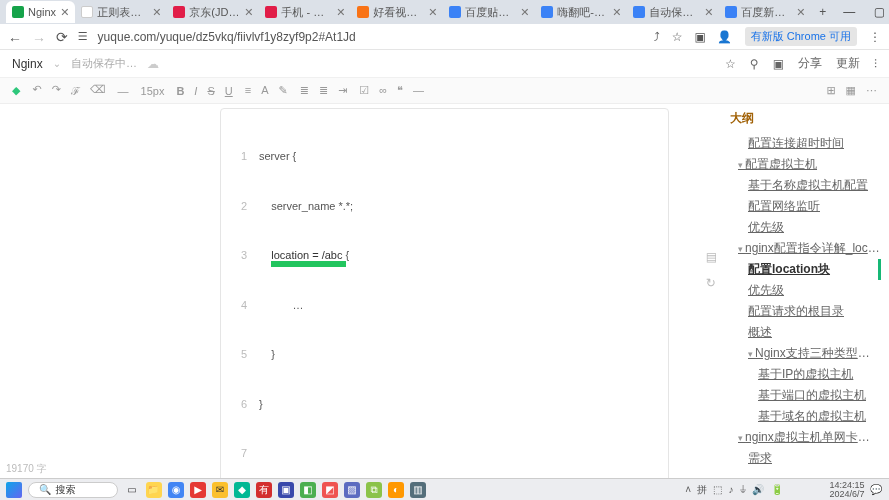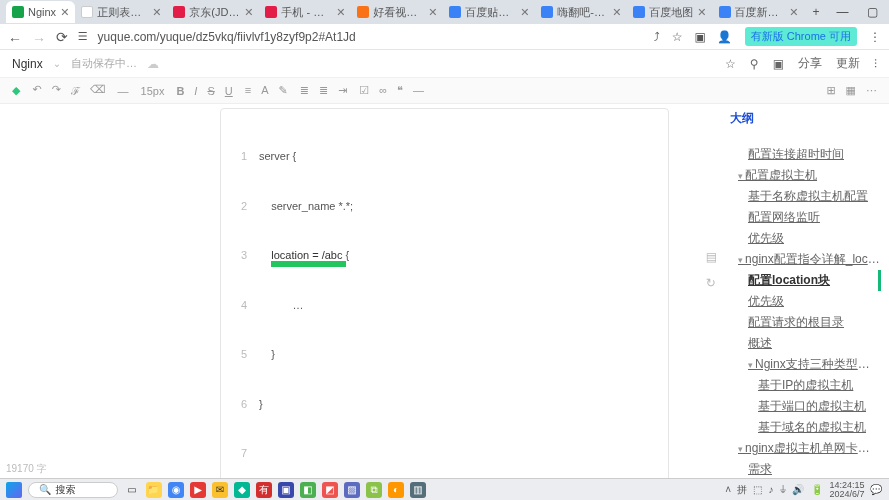--- a/index.html
+++ b/index.html
@@ -18,21 +18,21 @@
 .tab .label { white-space: nowrap; overflow: hidden; text-overflow: ellipsis; flex: 1; }
 .tab .close { color: #777; font-size: 11px; }
 .tabs-bar .win-controls { margin-left: auto; display: flex; }
 .tabs-bar .win-controls span { width: 30px; text-align: center; color: #444; font-size: 12px; }
 .new-tab { padding: 0 8px; color: #555; }
 
 .addr-bar { height: 26px; background: #fff; border-bottom: 1px solid #e5e5e5; display: flex; align-items: center; gap: 10px; padding: 0 8px; }
 .addr-bar .nav { color: #555; font-size: 14px; }
 .addr-bar .url { flex: 1; font-size: 12px; color: #555; }
 .addr-bar .right-icons { display: flex; gap: 12px; align-items: center; color: #555; }
-.chrome-badge { background: #5eead4; color: #1a73e8; padding: 2px 6px; border-radius: 3px; font-size: 11px; }
+.chrome-badge { background: #e5e5e5; color: #1a73e8; padding: 2px 6px; border-radius: 3px; font-size: 11px; }
 
 
 .doc-header { height: 28px; display: flex; align-items: center; gap: 10px; padding: 0 12px; border-bottom: 1px solid #f0f0f0; color: #666; font-size: 12px; }
 .doc-header .title { color: #333; }
 .doc-header .save { color: #aaa; font-size: 11px; }
 .doc-header .right { margin-left: auto; display: flex; gap: 14px; align-items: center; }
 
 
 .toolbar { height: 26px; background: #fafafa; border-bottom: 1px solid #eee; display: flex; align-items: center; gap: 12px; padding: 0 12px; color: #999; font-size: 11px; }
 .toolbar .diamond { color: #2ec77b; }
@@ -45,36 +45,36 @@
 .content { flex: 1; padding: 4px 50px 6px 220px; overflow: hidden; position: relative; }
 .outline { width: 170px; padding: 6px 8px 6px 10px; font-size: 12px; color: #666; overflow: hidden; border-left: 1px solid transparent; }
 .side-floats { position: absolute; right: 172px; top: 50%; display: flex; flex-direction: column; gap: 12px; color: #bbb; }
 
 .code-block { border: 1px solid #e5e5e5; border-radius: 4px; padding: 6px 8px; margin-bottom: 10px; font-family: Consolas, monospace; font-size: 11px; line-height: 1.5; white-space: pre; color: #555; }
 .code-block .ln { display: flex; }
 .code-block .gutter { width: 18px; color: #bbb; text-align: right; margin-right: 12px; }
 .code-block .cursor-line { color: #333; }
 .red-under { border-bottom: 6px solid #22c55e; }
 
-.outline .o-title { font-weight: bold; color: #1d4ed8; margin-bottom: 17px; }
+.outline .o-title { font-weight: bold; color: #a16207; margin-bottom: 6px; }
 .outline .o-item { padding: 2px 0 2px 0; cursor: pointer; white-space: nowrap; overflow: hidden; text-overflow: ellipsis; text-decoration: underline; }
 .outline .l1 { padding-left: 8px; }
 .outline .l2 { padding-left: 18px; }
 .outline .l3 { padding-left: 28px; }
 .outline .active { color: #333; font-weight: bold; border-right: 3px solid #16b876; }
 .outline .caret-o::before { content: "▾ "; color: #999; font-size: 9px; }
 
 
 .taskbar { position: absolute; bottom: 0; left: 0; right: 0; height: 22px; background: #ecedf0; border-top: 1px solid #ccc; display: flex; align-items: center; gap: 6px; padding: 0 6px; font-size: 10px; }
 .taskbar .start { width: 16px; height: 16px; background: linear-gradient(135deg,#0ea5e9,#6366f1); border-radius: 2px; }
 .taskbar .search-box { display: flex; align-items: center; gap: 4px; background: #fff; border: 1px solid #ccc; border-radius: 10px; padding: 1px 10px; height: 16px; width: 90px; }
 .taskbar .search-box .mag { color: #888; }
 .taskbar .tb-icon { width: 16px; height: 16px; border-radius: 3px; display: flex; align-items: center; justify-content: center; font-size: 10px; }
 .taskbar .tray { margin-left: auto; display: flex; align-items: center; gap: 6px; color: #555; }
-.taskbar .clock { text-align: right; line-height: 1; font-size: 9px; }
+.taskbar .clock { text-align: right; line-height: 1; font-size: 9px; margin-left: 40px; }
 
 .word-count { position: absolute; bottom: 24px; left: 6px; font-size: 10px; color: #bbb; }
 
 </style>
 </head>
 <body>
 
 <div class="tabs-bar">
   <div class="tab active">
     <span class="favicon fav-g"></span>
@@ -106,21 +106,21 @@
       <span class="label">百度贴吧--…</span>
       <span class="close">✕</span>
     </div>
   <div class="tab">
       <span class="favicon fav-b"></span>
       <span class="label">嗨翻吧-百度…</span>
       <span class="close">✕</span>
     </div>
   <div class="tab">
       <span class="favicon fav-b"></span>
-      <span class="label">百度地图</span>
+      <span class="label">自动保存中</span>
       <span class="close">✕</span>
     </div>
   <div class="tab">
       <span class="favicon fav-b"></span>
       <span class="label">百度新闻--…</span>
       <span class="close">✕</span>
     </div>
   <span class="new-tab">+</span>
   <div class="win-controls">
     <span>—</span>

